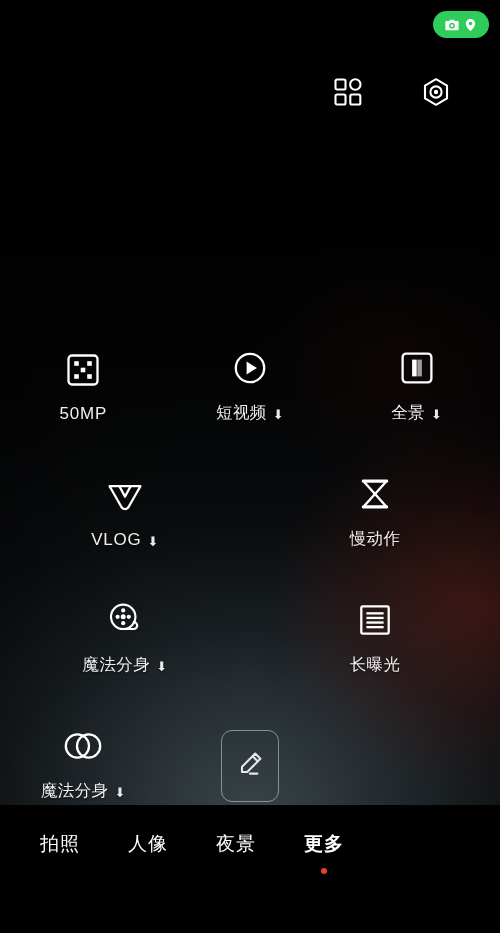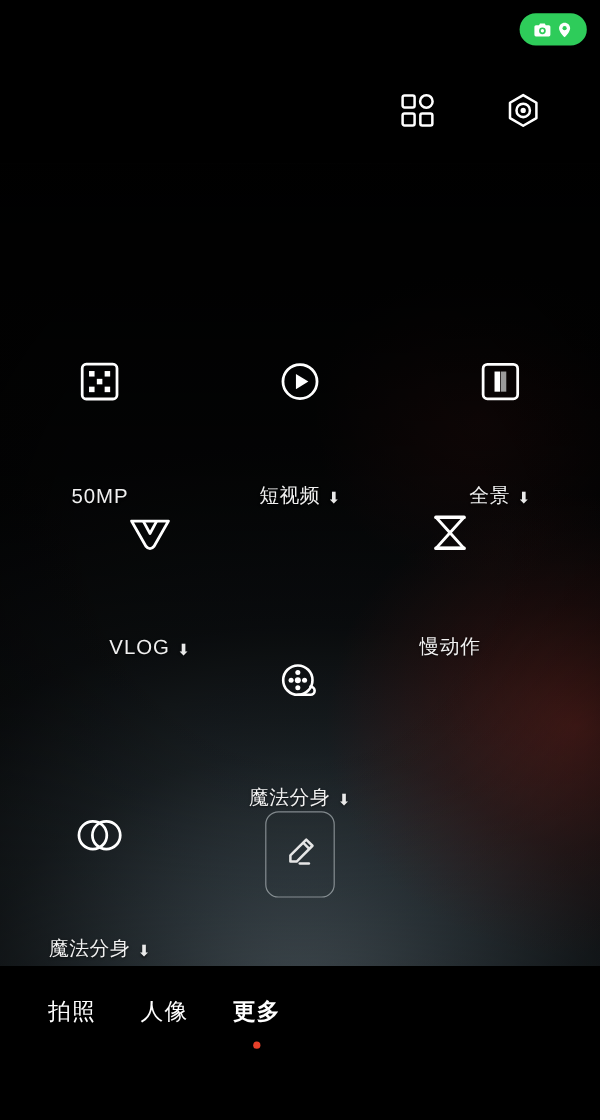--- a/index.html
+++ b/index.html
@@ -107,21 +107,21 @@
   }
   .mode-row {
     display: flex;
     height: 126px;
   }
   .mode-cell {
     flex: 1 1 33.333%;
     display: flex;
     flex-direction: column;
     align-items: center;
-    justify-content: space-between;
+    justify-content: flex-end;
   }
   .mode-icon {
     height: 40px;
     display: flex;
     align-items: center;
     justify-content: center;
   }
   .mode-icon svg { display: block; }
   .mode-label {
     margin-top: 14px;
@@ -162,21 +162,21 @@
     width: 500px;
     height: 128px;
     background: #000;
     z-index: 20;
   }
   .tabs {
     display: flex;
     align-items: flex-start;
     padding-left: 22px;
     padding-top: 28px;
-    gap: 1px;
+    gap: 12px;
   }
   .tab {
     position: relative;
     padding: 0 18px;
     display: flex;
     flex-direction: column;
     align-items: center;
   }
   .tab-label {
     color: #ffffff;
@@ -341,20 +341,34 @@
             <path d="M16.2 27 L26.8 27 A3.4 3.4 0 0 0 26.8 20.2" fill="none" stroke="#ffffff" stroke-width="2.2" stroke-linecap="round"></path>
           </svg>
         </div>
         <div class="mode-label">
           <span>魔法分身</span>
           <span class="dl-badge">⬇</span>
         </div>
       </div>
 
 
+      <div class="mode-cell">
+        <div class="mode-icon">
+          <svg width="32" height="32" viewBox="0 0 32 32">
+            <rect x="2.3" y="2.3" width="27.4" height="27.4" rx="1.6" fill="none" stroke="#ffffff" stroke-width="2.3"></rect>
+            <rect x="7.4" y="8.2" width="17.2" height="2.3" fill="#ffffff"></rect>
+            <rect x="7.4" y="12.8" width="17.2" height="2.3" fill="#ffffff"></rect>
+            <rect x="7.4" y="17.4" width="17.2" height="2.3" fill="#ffffff"></rect>
+            <rect x="7.4" y="22.0" width="17.2" height="2.3" fill="#ffffff"></rect>
+          </svg>
+        </div>
+        <div class="mode-label">
+          <span>长曝光</span>
+        </div>
+      </div>
     </div>
 
     <div class="mode-row">
 
       <div class="mode-cell">
         <div class="mode-icon">
           <svg width="40" height="30" viewBox="0 0 40 30">
             <circle cx="14.4" cy="15" r="11.6" fill="none" stroke="#ffffff" stroke-width="2.3"></circle>
             <circle cx="25.6" cy="15" r="11.6" fill="none" stroke="#ffffff" stroke-width="2.3"></circle>
           </svg>
@@ -387,20 +401,24 @@
       <div class="tab">
         <span class="tab-label">拍照</span>
         <span class="tab-dot hidden"></span>
       </div>
 
       <div class="tab">
         <span class="tab-label">人像</span>
         <span class="tab-dot hidden"></span>
       </div>
 
+      <div class="tab">
+        <span class="tab-label">夜景</span>
+        <span class="tab-dot hidden"></span>
+      </div>
 
       <div class="tab active">
         <span class="tab-label">更多</span>
         <span class="tab-dot"></span>
       </div>
     </div>
   </div>
 
 </div>
 

